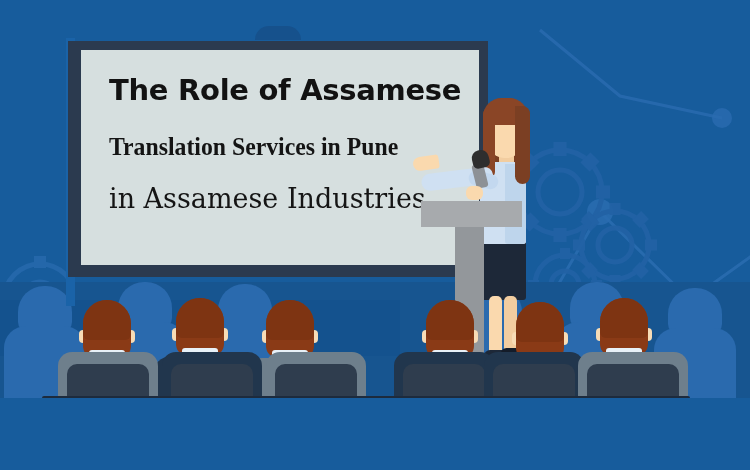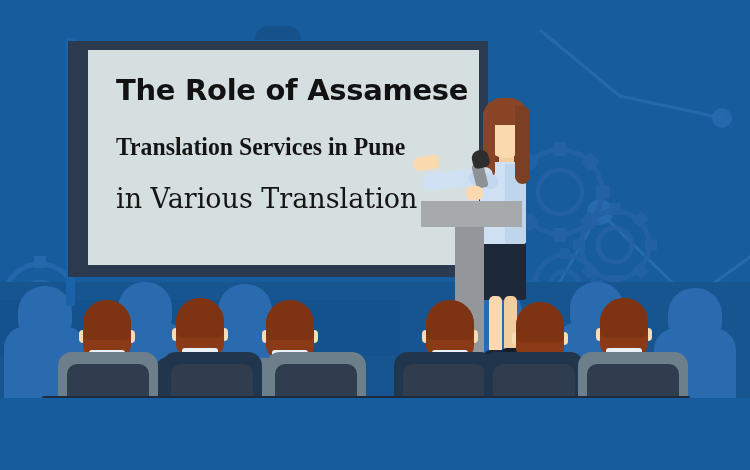--- a/index.html
+++ b/index.html
@@ -31,21 +31,21 @@
     background:#16518c;border-radius:14px 14px 0 0;
   }
   .bracket-l{
     position:absolute;left:66px;top:38px;width:9px;height:268px;
     background:#1a63a8;
   }
   .screen-frame{
     position:absolute;left:68px;top:41px;width:420px;height:236px;
     background:#2b3a4f;
     box-sizing:border-box;
-    padding:9px 9px 12px 20px;
+    padding:9px 9px 12px 13px;
   }
   .screen-inner{
     width:100%;height:100%;
     background:#d6dfdf;
     position:relative;
     box-sizing:border-box;
     padding:26px 0 0 28px;
   }
   .t-line1{
     font-family:"DejaVu Sans",sans-serif;
@@ -287,21 +287,21 @@
     <div class="sh-head"></div>
       <div class="sh-body"></div>
   </div>
 
   <div class="mount"></div>
   <div class="bracket-l"></div>
   <div class="screen-frame">
     <div class="screen-inner">
       <div class="t-line1">The Role of Assamese</div>
       <div class="t-line2">Translation Services in Pune</div>
-      <div class="t-line3">in Various Translation</div>
+      <div class="t-line3">in Assamese Industries</div>
     </div>
   </div>
 
   <div>
     <div class="sp sp-hair-back"></div>
     <div class="sp sp-skirt"></div>
     <div class="sp sp-legA"></div>
     <div class="sp sp-legB"></div>
     <div class="sp sp-shoeA"></div>
     <div class="sp sp-shoeB"></div>

